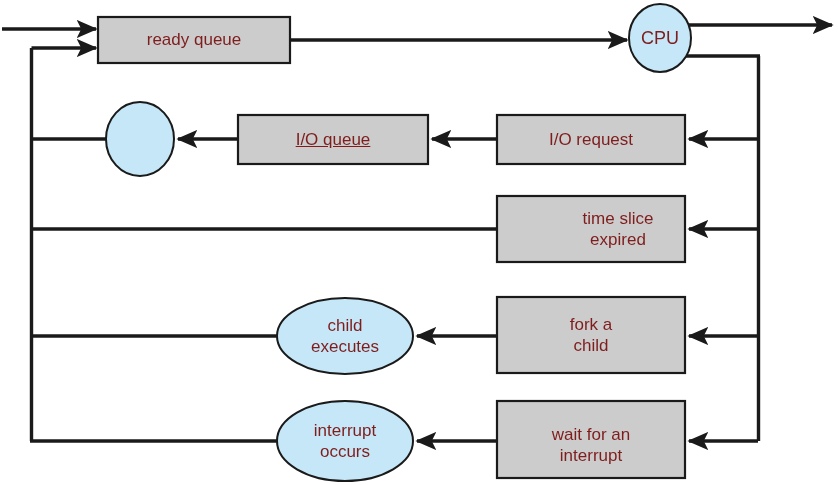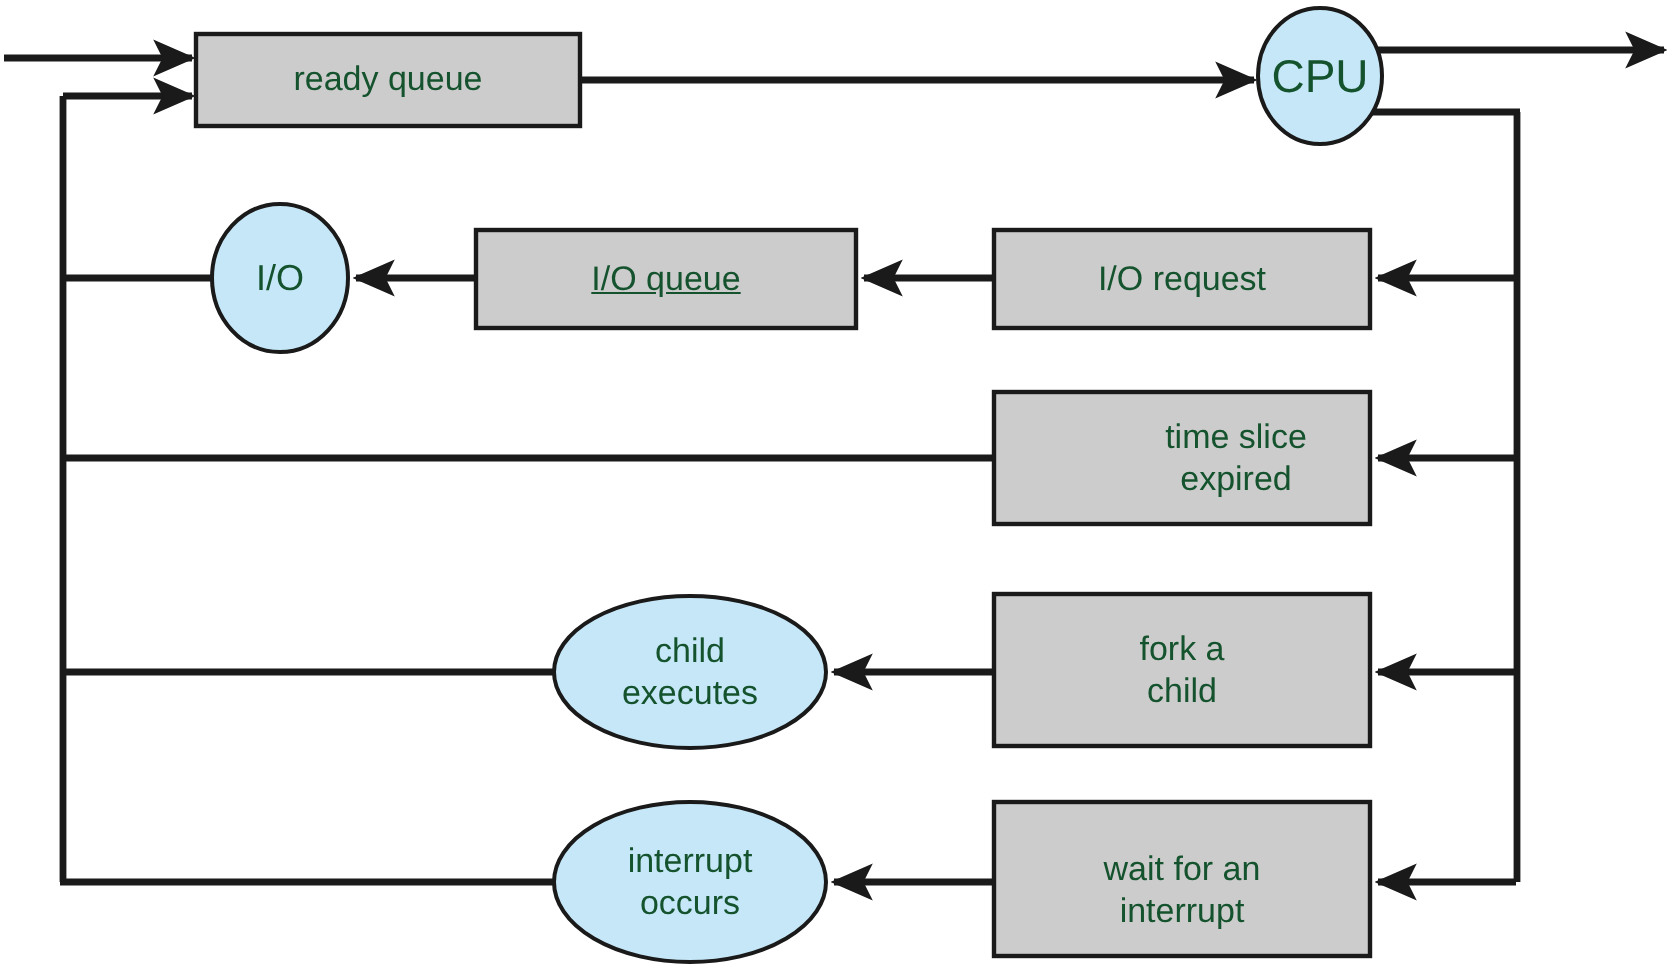--- a/index.html
+++ b/index.html
@@ -5,26 +5,26 @@
   html,body{margin:0;padding:0;background:#ffffff;}
   body{font-family:"Liberation Sans",sans-serif;}
   #diagram-root{position:relative;width:838px;height:485px;background:#ffffff;overflow:hidden;}
   #diagram-svg{position:absolute;left:0;top:0;width:838px;height:485px;}
   .node-label{
     position:absolute;
     display:flex;align-items:center;justify-content:center;
     text-align:center;
     font-family:"Liberation Sans",sans-serif;
     font-size:17px;
-    color:#14532d;
+    color:#7f1d1d;
     line-height:1.25;
     pointer-events:none;
     white-space:pre-line;
   }
-  .label-cpu{font-size:23px;}
+  .label-cpu{font-size:18px;}
   .label-io{font-size:18px;}
 </style>
 </head>
 <body>
 
 <div id="diagram-root">
 
   <svg id="diagram-svg" viewBox="0 0 838 485" xmlns="http://www.w3.org/2000/svg">
     <defs>
       <marker id="arrow" viewBox="0 0 10 10" refX="9.2" refY="5" markerWidth="6.2" markerHeight="6.2" orient="auto-start-reverse">
@@ -92,21 +92,20 @@
       <ellipse cx="345" cy="441" rx="68" ry="40" fill="#c5e7f7" stroke="#1a1a1a" stroke-width="2"></ellipse>
 
       <rect x="497" y="401" width="188" height="77" fill="#cccccc" stroke="#1a1a1a" stroke-width="2.2"></rect>
     </g>
   </svg>
 
   <div class="node-label" style="left:98px;top:17px;width:192px;height:46px;">ready queue</div>
 
   <div class="node-label label-cpu" style="left:629px;top:4px;width:62px;height:68px;">CPU</div>
 
-  <div class="node-label label-io" style="left:106px;top:102px;width:68px;height:74px;">I/O</div>
 
   <div class="node-label" style="left:238px;top:115px;width:190px;height:49px;text-decoration:underline;">I/O queue</div>
 
   <div class="node-label" style="left:497px;top:115px;width:188px;height:49px;">I/O request</div>
 
   <div class="node-label" style="left:497px;top:196px;width:188px;height:66px;padding-left:27px;">time slice
 expired</div>
 
   <div class="node-label" style="left:277px;top:298px;width:136px;height:76px;">child
 executes</div>

